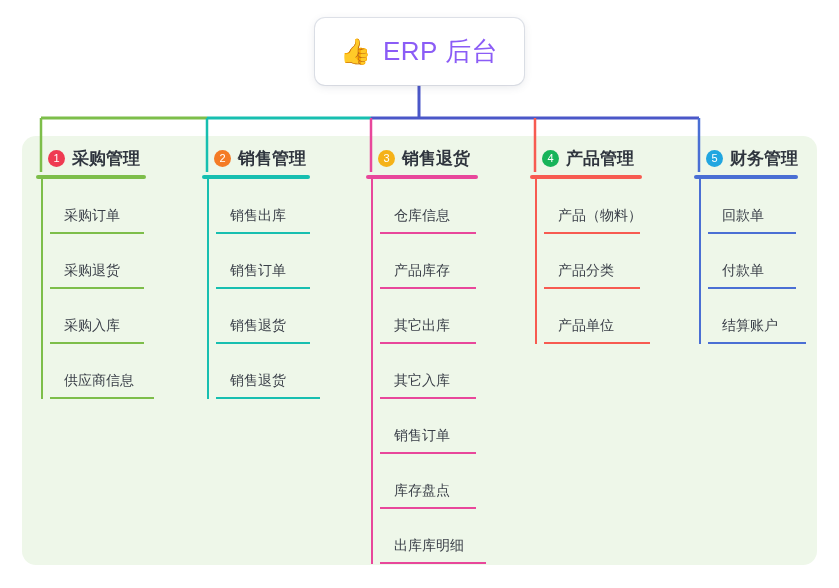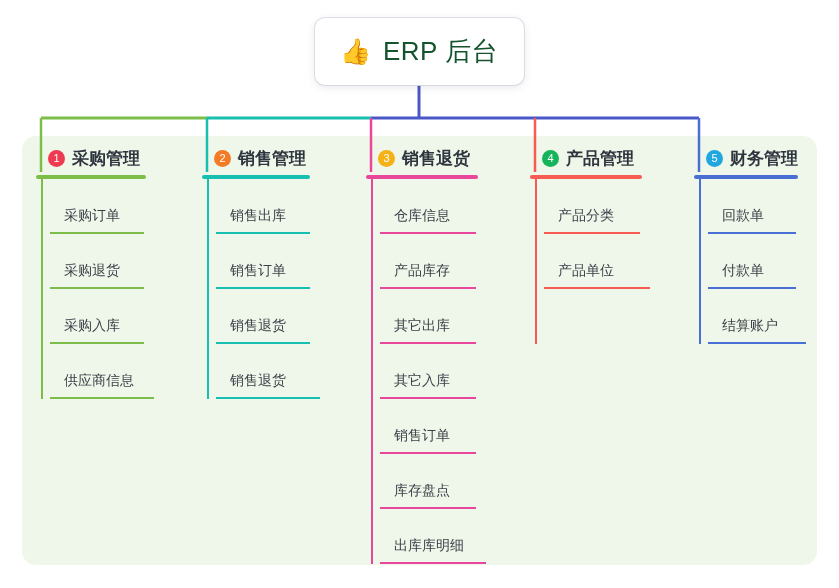--- a/index.html
+++ b/index.html
@@ -47,21 +47,21 @@
     box-sizing: border-box;
   }
   #root-node .root-emoji {
     font-size: 25px;
     line-height: 1;
     margin-right: 11px;
     display: inline-block;
   }
   #root-node .root-label {
     font-size: 26px;
-    color: #14532d;
+    color: #8b5cf6;
     letter-spacing: 0.5px;
     white-space: nowrap;
   }
 
   
   #connectors {
     position: absolute;
     left: 0;
     top: 0;
     width: 839px;
@@ -251,20 +251,24 @@
       </div>
       <div class="branch" style="left: 530px;">
         <div class="branch-head">
           <span class="badge" style="background: rgb(22, 180, 90);">4</span>
           <span class="branch-title">产品管理</span>
         </div>
         <div class="branch-rule" style="background: rgb(247, 91, 81); width: 112px;"></div>
         <div class="leaves">
           <div class="spine" style="background: rgb(247, 91, 81); height: 165px;"></div>
           <div class="leaf">
+            <span class="leaf-text">产品（物料）</span>
+            <div class="leaf-rule" style="background: rgb(247, 91, 81); width: 96px;"></div>
+          </div>
+          <div class="leaf">
             <span class="leaf-text">产品分类</span>
             <div class="leaf-rule" style="background: rgb(247, 91, 81); width: 96px;"></div>
           </div>
           <div class="leaf">
             <span class="leaf-text">产品单位</span>
             <div class="leaf-rule" style="background: rgb(247, 91, 81); width: 106px;"></div>
           </div>
         </div>
       </div>
       <div class="branch" style="left: 694px;">

